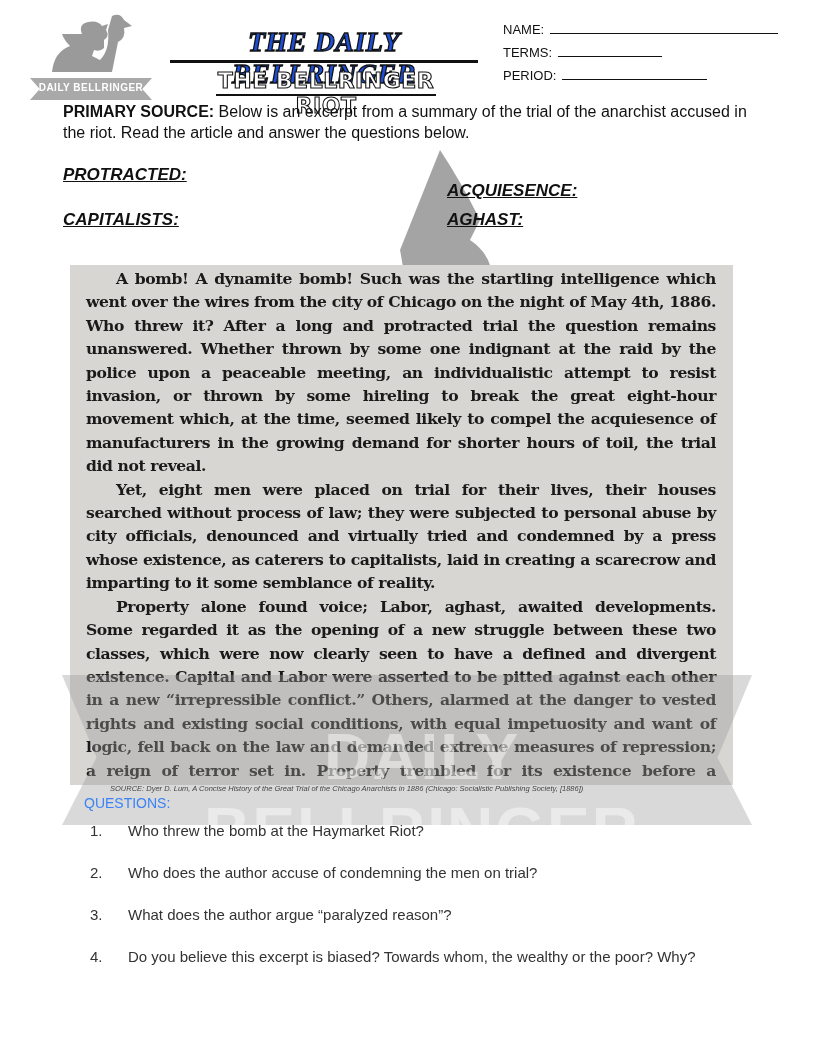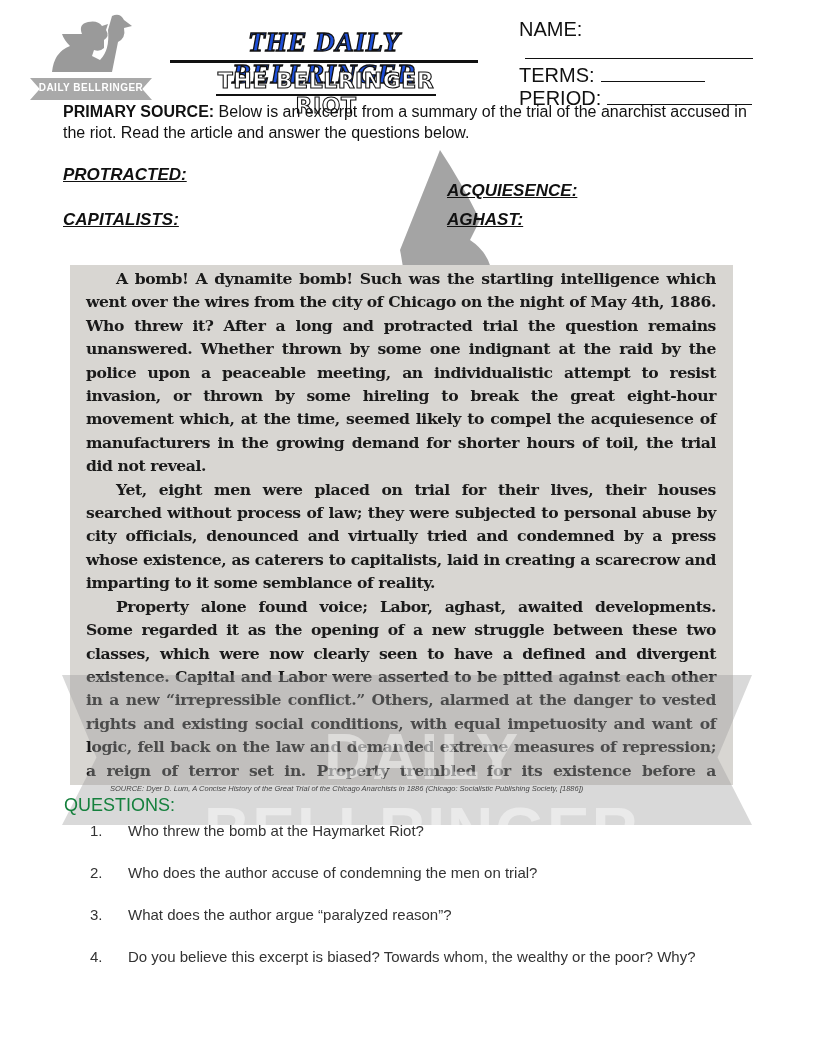--- a/index.html
+++ b/index.html
@@ -15,38 +15,38 @@
 
   
   .title-main { left:170px; top:26px; width:308px; text-align:center; font-size:28px; font-weight:bold; font-style:italic;
     color:#1d4ed8; -webkit-text-stroke:1.3px #111; letter-spacing:0.5px; font-family:Liberation Serif, serif; }
   .title-main-rule { left:170px; top:60px; width:308px; height:3px; background:#111; }
   .title-sub { left:216px; top:68px; width:220px; text-align:center; font-size:22px; font-weight:bold;
     color:#fff; -webkit-text-stroke:1.1px #111; font-family:"DejaVu Sans", sans-serif; letter-spacing:0.5px; }
   .title-sub-rule { left:216px; top:94px; width:220px; height:2px; background:#111; }
 
   
-  .fields { left:503px; top:18px; font-size:20px; line-height:23px; color:#111;margin-left:16px; }
+  .fields { left:503px; top:18px; font-size:13px; line-height:23px; color:#111; }
   .field-line { display:inline-block; border-bottom:1.5px solid #111; height:15px; vertical-align:baseline; margin-left:6px; }
 
   
   .intro { left:63px; top:102px; width:700px; font-size:16px; line-height:20.5px; }
   .intro b { font-weight:bold; }
   .terms { font-size:17px; font-weight:bold; text-decoration:underline;font-style:italic; }
 
   
   .article { left:70px; top:265px; width:663px; height:520px; background:#d8d6d2; overflow:hidden; }
   .article-inner { position:absolute; left:16px; top:2px; width:630px; font-family:"DejaVu Serif", serif; font-weight:bold;
     font-size:15.6px; line-height:23.4px; color:#1a1a1a; text-align:justify; letter-spacing:-0.4px; }
   .article-inner p { margin:0; text-indent:30px; }
   .article-inner p.first { text-indent:30px; }
 
   .source { left:110px; top:784px; width:620px; font-size:7.5px; font-style:italic; color:#444; }
 
-  .q-head { left:64px; top:795px; font-size:18px; color:#15803d; }
+  .q-head { left:84px; top:795px; font-size:14px; color:#3b82f6; }
   .questions { left:90px; top:820px; width:640px; font-size:15px; line-height:21px; color:#333; }
   .q { display:flex; margin-bottom:21px; }
   .q-num { width:38px; flex:none; }
   .q-text { flex:1; }
 </style>
 </head>
 <body>
 
 <div class="abs logo">
   <svg class="abs" style="left:22px;top:0" width="90" height="72" viewBox="0 0 90 72">

